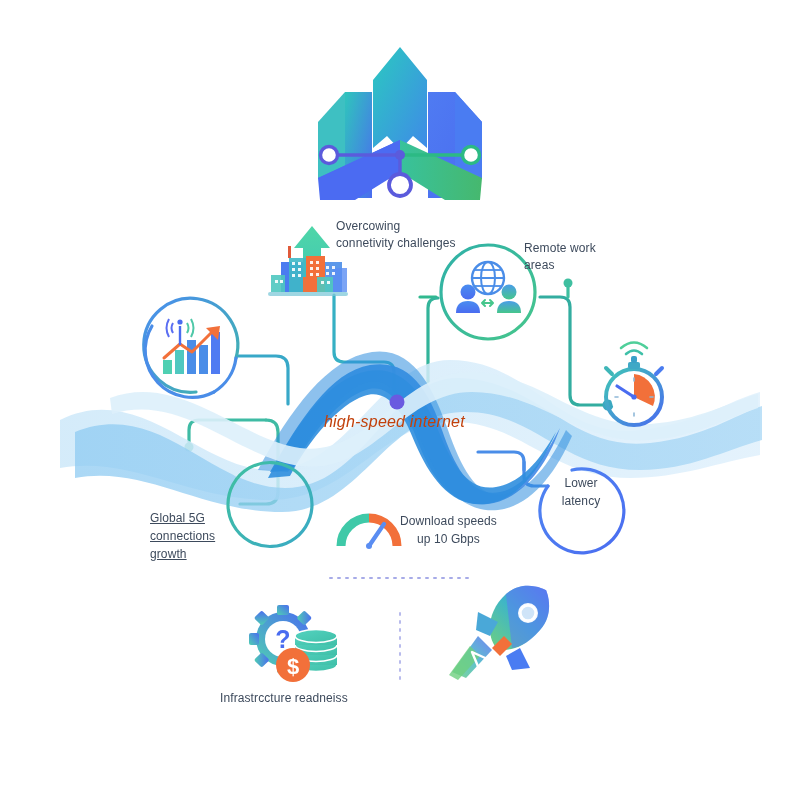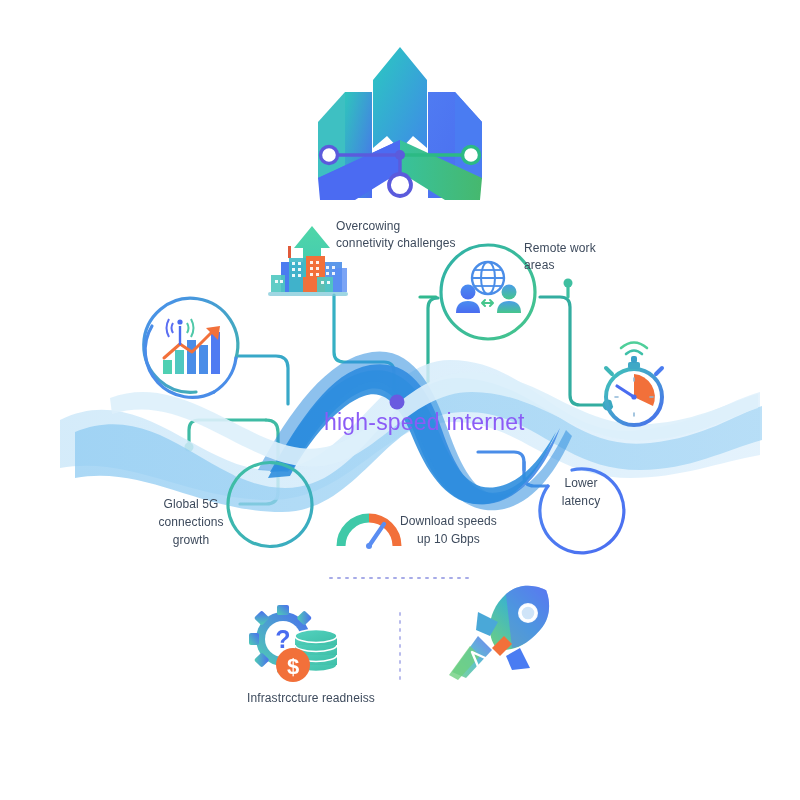--- a/index.html
+++ b/index.html
@@ -17,33 +17,34 @@
     position:absolute;
     color:#3d4a5c;
     font-size:12px;
     line-height:17px;
     white-space:pre-line;
     letter-spacing:.1px;
   }
 
   #label-hub{
     position:absolute;
-    color:#8b5cf6;
-    font-size:23px;
+    color:#c2410c;
+    font-size:16px;
     line-height:20px;
     letter-spacing:.2px;
     white-space:nowrap;
+    font-style:italic;
   }
   #label-overcoming{left:336px;top:218px;}
   #label-remote{left:524px;top:240px;text-align:left;}
-  #label-g5{left:150px;top:495px;width:82px;text-align:center;line-height:18px;}
+  #label-g5{left:150px;top:509px;width:82px;text-align:left;line-height:18px;text-decoration:underline;}
   #label-lower{left:547px;top:474px;width:68px;text-align:center;line-height:18px;}
   #label-download{left:400px;top:512px;line-height:18px;text-align:center;}
   #label-hub{left:324px;top:412px;}
-  #label-infra{left:236px;top:690px;width:150px;text-align:center;}
+  #label-infra{left:220px;top:690px;width:150px;}
   #label-propel{left:437px;top:681px;width:140px;text-align:center;line-height:18px;}
 </style>
 </head>
 <body>
 
 <div id="stage">
 
   <svg class="layer" viewBox="0 0 800 800">
     <defs>
       <linearGradient id="gLogoA" x1="0" y1="0" x2="1" y2="1">

